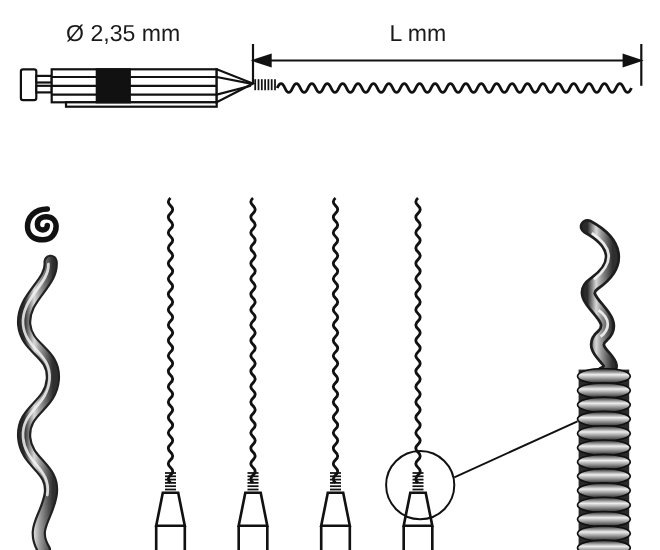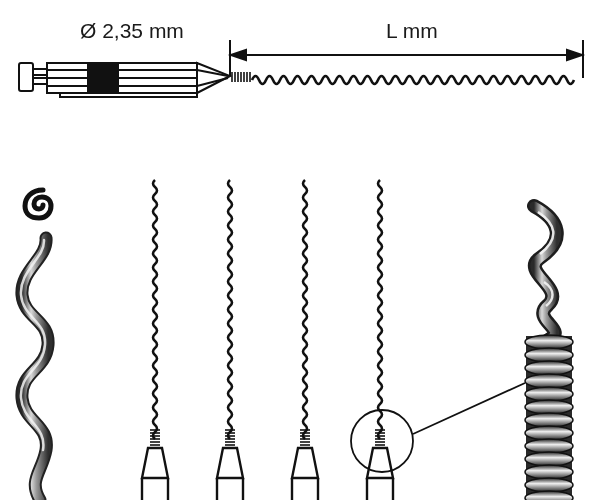--- a/index.html
+++ b/index.html
@@ -1,20 +1,20 @@
 <!DOCTYPE html>
 <html><head>
   <meta charset="utf-8">
   <style>
     html, body { margin: 0; padding: 0; background: #ffffff; }
     body { width: 600px; height: 500px; overflow: hidden; position: relative; font-family: "Liberation Sans", sans-serif; }
     #canvas { position: absolute; left: 0; top: 0; width: 600px; height: 500px; }
     .label { position: absolute; font-size: 21px; color: #1a1a1a; font-family: "Liberation Sans", sans-serif; white-space: nowrap; }
-    #dia-label { left: 60px; top: 19px; margin-left: 20px; }
-    #len-label { left: 386px; top: 19px; }
+    #dia-label { left: 60px; top: 19px; }
+    #len-label { left: 354px; top: 19px; }
   </style>
 </head>
 <body>
 
 <svg id="canvas" viewBox="0 0 600 500" width="600" height="500">
   <defs>
     <linearGradient id="metal" x1="0" x2="1" y1="0" y2="0">
       <stop offset="0" stop-color="#2a2a2a"></stop>
       <stop offset="0.35" stop-color="#d8d8d8"></stop>
       <stop offset="0.55" stop-color="#9a9a9a"></stop>

